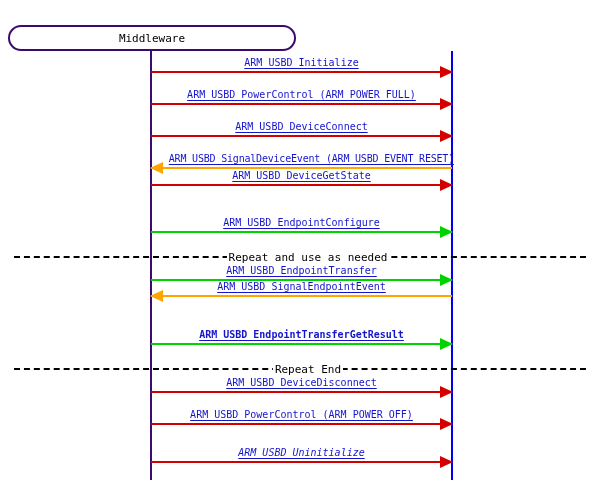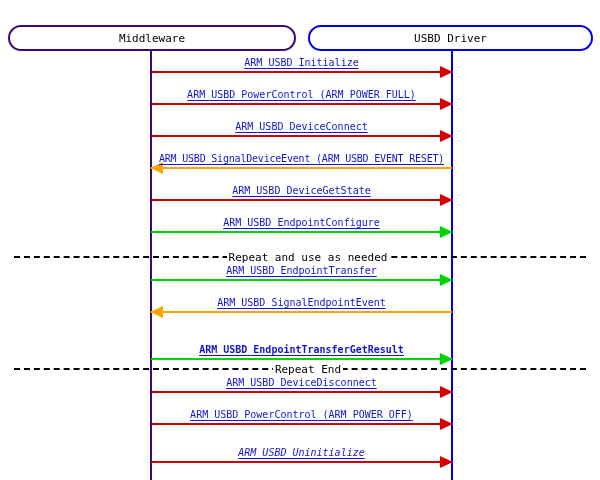--- a/index.html
+++ b/index.html
@@ -120,20 +120,21 @@
   .msg-label span {
     text-decoration: underline;
     text-decoration-color: #1414cc;
     text-underline-offset: 2px;
   }
   .msg-label.wide {
     left: -2px;
     width: 305px;
     font-size: 10px;
     letter-spacing: -0.2px;
+    text-align: right;
   }
 
   
   .separator {
     position: absolute;
     left: 0;
     width: 600px;
     height: 16px;
   }
   .sep-line {
@@ -162,23 +163,20 @@
 </style>
 </head>
 <body>
 
 <div id="diagram">
 
   <div class="actor-box" id="actor-middleware">
     <div class="actor-label">Middleware</div>
   </div>
 
-  <div class="actor-box" id="actor-usbd">
-    <div class="actor-label">USBD Driver</div>
-  </div>
 
   <div class="lifeline" id="lifeline-middleware"></div>
   <div class="lifeline" id="lifeline-usbd"></div>
 
   <div id="rows-host">
       <div class="message" style="top: 71px;">
         <div class="msg-line red"></div>
         <div class="arrowhead right"></div>
         <div class="msg-label"><span>ARM_USBD_Initialize</span></div>
       </div>
@@ -190,45 +188,45 @@
       <div class="message" style="top: 135px;">
         <div class="msg-line red"></div>
         <div class="arrowhead right"></div>
         <div class="msg-label"><span>ARM_USBD_DeviceConnect</span></div>
       </div>
       <div class="message" style="top: 167px;">
         <div class="msg-line orange"></div>
         <div class="arrowhead left" style="border-right-color: rgb(255, 165, 0);"></div>
         <div class="msg-label wide"><span>ARM_USBD_SignalDeviceEvent (ARM_USBD_EVENT_RESET)</span></div>
       </div>
-      <div class="message" style="top: 199px;">
+      <div class="message" style="top: 184px;">
         <div class="msg-line red"></div>
         <div class="arrowhead right"></div>
         <div class="msg-label"><span>ARM_USBD_DeviceGetState</span></div>
       </div>
       <div class="message" style="top: 231px;">
         <div class="msg-line green"></div>
         <div class="arrowhead right green"></div>
         <div class="msg-label"><span>ARM_USBD_EndpointConfigure</span></div>
       </div>
       <div class="separator" style="top: 248px;">
         <div class="sep-line"></div>
         <div class="sep-text"><span>Repeat and use as needed</span></div>
       </div>
       <div class="message" style="top: 279px;">
         <div class="msg-line green"></div>
         <div class="arrowhead right green"></div>
         <div class="msg-label"><span>ARM_USBD_EndpointTransfer</span></div>
       </div>
-      <div class="message" style="top: 311px;">
+      <div class="message" style="top: 295px;">
         <div class="msg-line orange"></div>
         <div class="arrowhead left" style="border-right-color: rgb(255, 165, 0);"></div>
         <div class="msg-label"><span>ARM_USBD_SignalEndpointEvent</span></div>
       </div>
-      <div class="message" style="top: 358px; font-weight: bold;">
+      <div class="message" style="top: 343px; font-weight: bold;">
         <div class="msg-line green"></div>
         <div class="arrowhead right green"></div>
         <div class="msg-label"><span>ARM_USBD_EndpointTransferGetResult</span></div>
       </div>
       <div class="separator" style="top: 360px;">
         <div class="sep-line"></div>
         <div class="sep-text"><span>Repeat End</span></div>
       </div>
       <div class="message" style="top: 391px;">
         <div class="msg-line red"></div>

